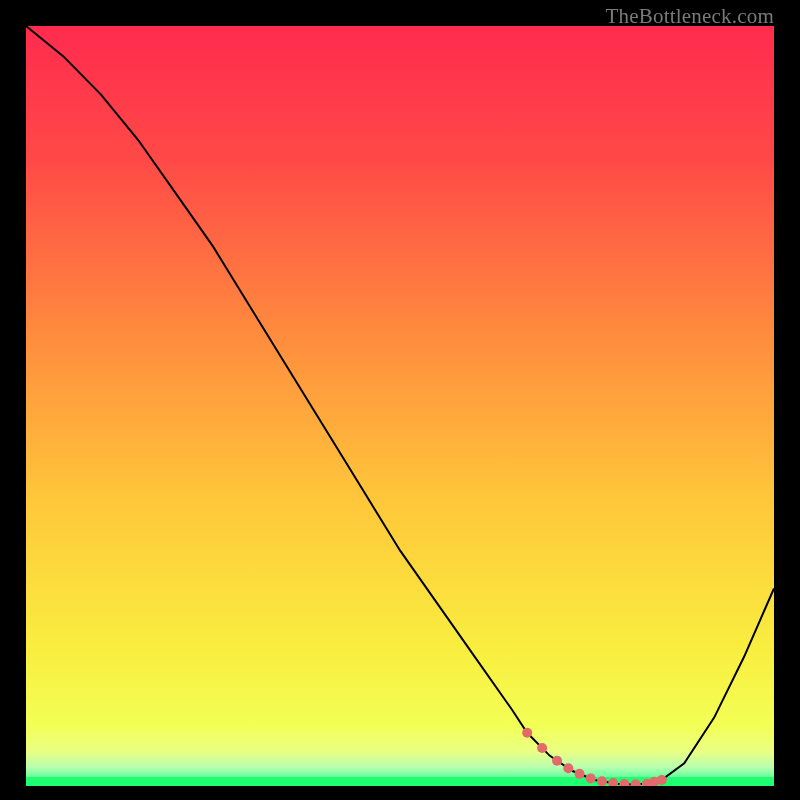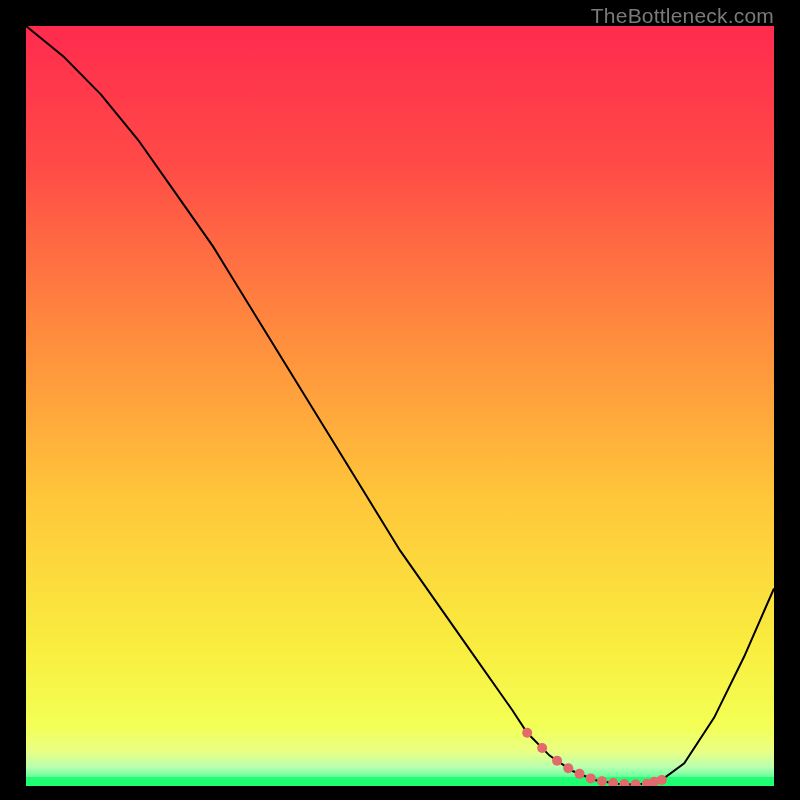--- a/index.html
+++ b/index.html
@@ -2,21 +2,21 @@
 <html><head>
 <meta charset="utf-8">
 <style>
   * { margin: 0; padding: 0; box-sizing: border-box; }
   html, body { width: 800px; height: 800px; background: #000; overflow: hidden; }
   .wrap { position: relative; width: 800px; height: 800px; }
   .attrib {
     position: absolute;
     top: 4px;
     right: 26px;
-    font-family: Liberation Sans, sans-serif;
+    font-family: Liberation Serif, serif;
     font-size: 21px;
     color: #7a7a7a;
     letter-spacing: 0.2px;
   }
   .plot {
     position: absolute;
     left: 26px;
     top: 26px;
     width: 748px;
     height: 760px;

